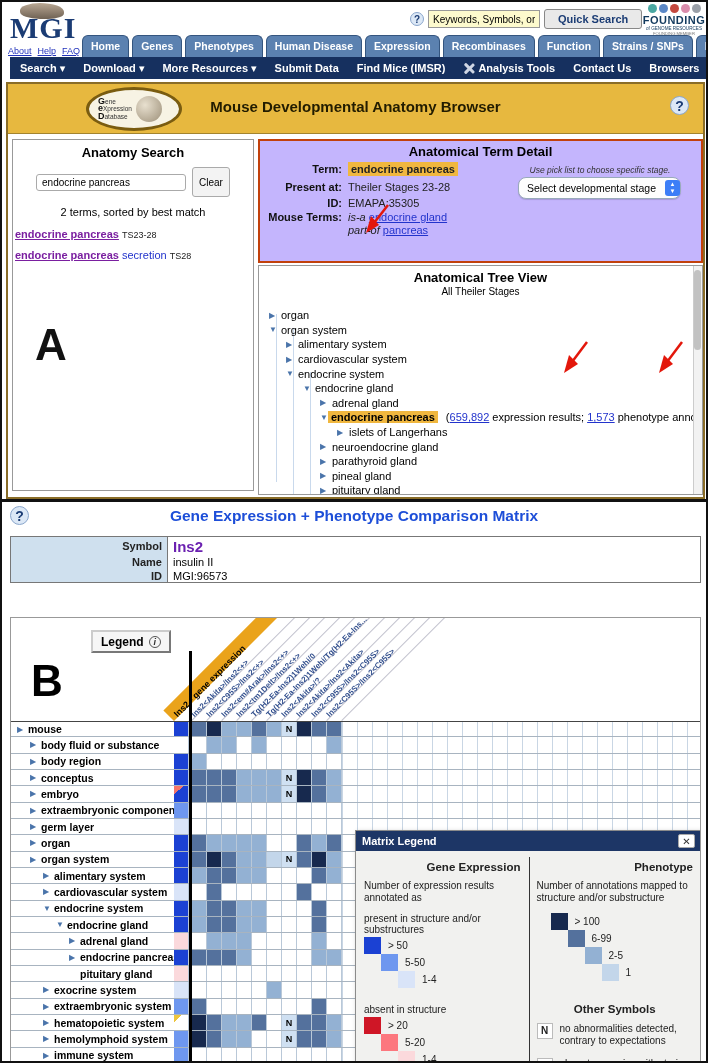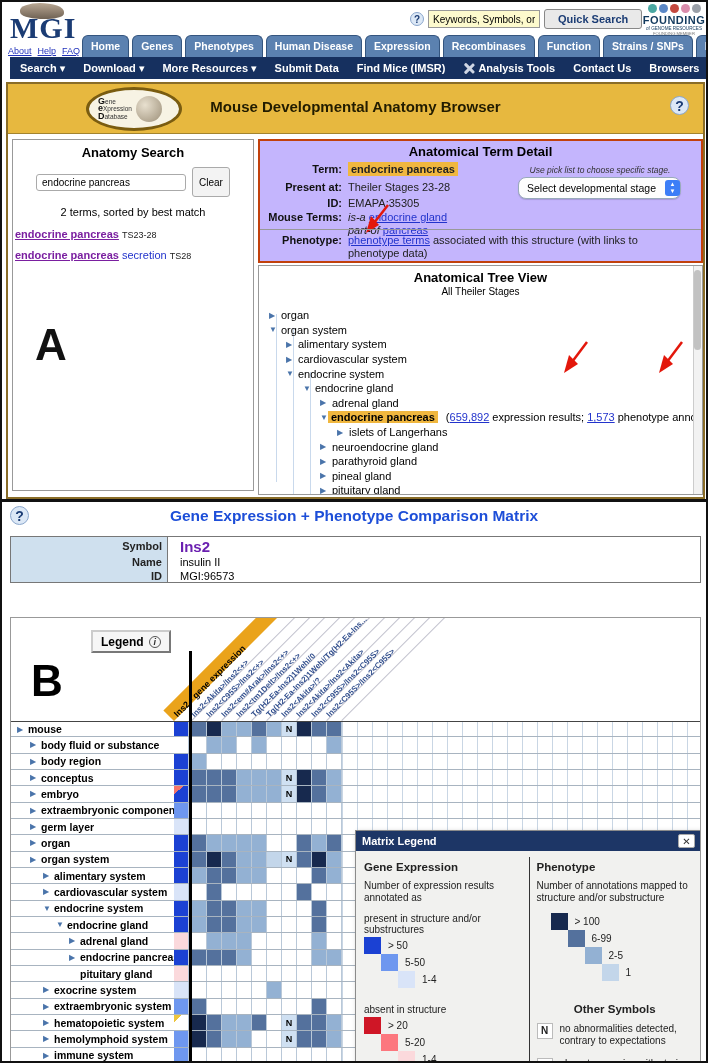--- a/index.html
+++ b/index.html
@@ -84,21 +84,21 @@
   .divider{position:absolute;left:0;top:497px;width:100%;height:3px;background:#111;}
 
   
   .panelB{position:absolute;left:0;top:500px;width:100%;height:559px;background:#fff;}
   .pb-help{position:absolute;left:8px;top:4px;width:19px;height:19px;border-radius:50%;background:#dce8f6;border:1px solid #8aa6cc;color:#1b3c74;font-size:14px;font-weight:bold;display:flex;align-items:center;justify-content:center;}
   .pb-title{position:absolute;left:0;top:5px;width:100%;text-align:center;font-size:15.5px;font-weight:bold;color:#1d4ed8;}
   .gene-box{position:absolute;left:8px;top:34px;width:691px;height:47px;border:1px solid #777;background:#fff;}
   .gene-lab-col{position:absolute;left:0;top:0;width:157px;height:100%;background:#cfe0ee;border-right:1px solid #777;}
   .gene-row{position:absolute;left:0;width:100%;display:flex;font-size:11px;}
   .gene-row .gl{width:157px;text-align:right;font-weight:bold;padding-right:6px;color:#222;}
-  .gene-row .gv{padding-left:12px;}
+  .gene-row .gv{padding-left:5px;}
   .gene-sym{color:#6b21b0;font-weight:bold;font-size:15px;line-height:13px;}
 
   .matrix-area{position:absolute;left:8px;top:115px;width:691px;height:444px;border:1px solid #999;border-bottom:none;background:#fff;overflow:hidden;}
   .legend-btn{position:absolute;left:80px;top:12px;height:23px;border:2px outset #ccc;background:#f6f6f6;font-size:12px;font-weight:bold;padding:2px 8px;display:flex;align-items:center;gap:5px;}
   .info-dot{display:inline-flex;width:12px;height:12px;border-radius:50%;border:1px solid #555;font-size:9px;align-items:center;justify-content:center;font-style:italic;font-weight:bold;color:#333;}
   .bigB{position:absolute;left:20px;top:38px;font-size:44px;font-weight:bold;}
 
   .mx-header{position:absolute;left:0;top:0;width:100%;height:103px;overflow:hidden;}
   .diag-band{position:absolute;bottom:0;left:163px;width:200px;height:15px;background:#eaa31b;transform:rotate(-45deg);transform-origin:0 100%;}
   .diag-line{position:absolute;bottom:0;width:175px;height:0;border-top:1px solid #c3c3cf;transform:rotate(-45deg);transform-origin:0 100%;}
@@ -122,21 +122,21 @@
   .cSUB{background:linear-gradient(135deg,#edc53e 26%,#fff 26%);}
   .cW{background:#fff;}
 
   
   .legend-pop{position:absolute;left:344px;top:212px;width:347px;height:328px;background:#f1f1ef;border:1px solid #8b8b8b;box-shadow:2px 2px 5px rgba(0,0,0,.3);}
   .lp-title{height:20px;background:#1d3666;color:#fff;font-size:11px;font-weight:bold;display:flex;align-items:center;justify-content:space-between;padding:0 6px;}
   .lp-x{width:17px;height:14px;background:#fff;border:1px solid #aaa;border-radius:2px;color:#333;font-size:10px;font-weight:bold;display:flex;align-items:center;justify-content:center;}
   .lp-body{position:relative;display:flex;height:306px;}
   .lp-col{width:50%;padding:7px 8px;font-size:10px;color:#222;}
   .lp-div{position:absolute;left:50%;top:6px;bottom:6px;width:1px;background:#333;}
-  .lp-h{text-align:left;font-weight:bold;font-size:11.5px;margin:3px 0 7px;}
+  .lp-h{text-align:right;font-weight:bold;font-size:11.5px;margin:3px 0 7px;}
   .lp-h2{text-align:center;font-weight:bold;font-size:11.5px;margin:13px 0 8px;}
   .lp-intro{margin-bottom:9px;line-height:12px;}
   .lp-sublabel{margin:6px 0 2px;}
   .stair-row{display:flex;align-items:center;height:17px;}
   .stair-sw{width:17px;height:17px;flex:none;}
   .stair-lab{margin-left:7px;}
   .lp-item{display:flex;gap:7px;margin-bottom:11px;line-height:12px;align-items:flex-start;}
   .lp-sw{width:16px;height:16px;flex:none;border:1px solid #bbb;background:#fff;display:flex;align-items:center;justify-content:center;font-size:10px;font-weight:bold;}
   .sw-excl{color:#cc1111;}
 </style>
@@ -265,26 +265,20 @@
       </div>
       <div class="pick-hint">Use pick list to choose specific stage.</div>
       <div class="stage-sel">
         <span>Select developmental stage</span>
         <span class="spinner">▲<br>▼</span>
       </div>
       <svg class="red-arrow" style="left:100px;top:62px;" width="32" height="32">
         <line x1="28" y1="2" x2="14" y2="20" stroke="#e3170b" stroke-width="2.5"></line>
         <polygon points="6,30 19,22 11,13" fill="#e3170b"></polygon>
       </svg>
-      <div class="phen-row">
-        <div class="det-lab">Phenotype:</div>
-        <div class="det-val" style="width:330px;line-height:13px;">
-          <span class="alink">phenotype terms</span><span> associated with this structure (with links to phenotype data)</span>
-        </div>
-      </div>
     </div>
 
     <div class="boxA-tree">
       <div class="tree-title">Anatomical Tree View</div>
       <div class="tree-sub">All Theiler Stages</div>
       <div class="tree-guide" style="left:17px;top:48px;height:168px;"></div>
       <div class="tree-guide" style="left:34px;top:62px;height:170px;"></div>
       <div class="tree-guide" style="left:51px;top:106px;height:126px;"></div>
       <div class="tree-list">
           <div class="tnode" style="padding-left: 10px;">

